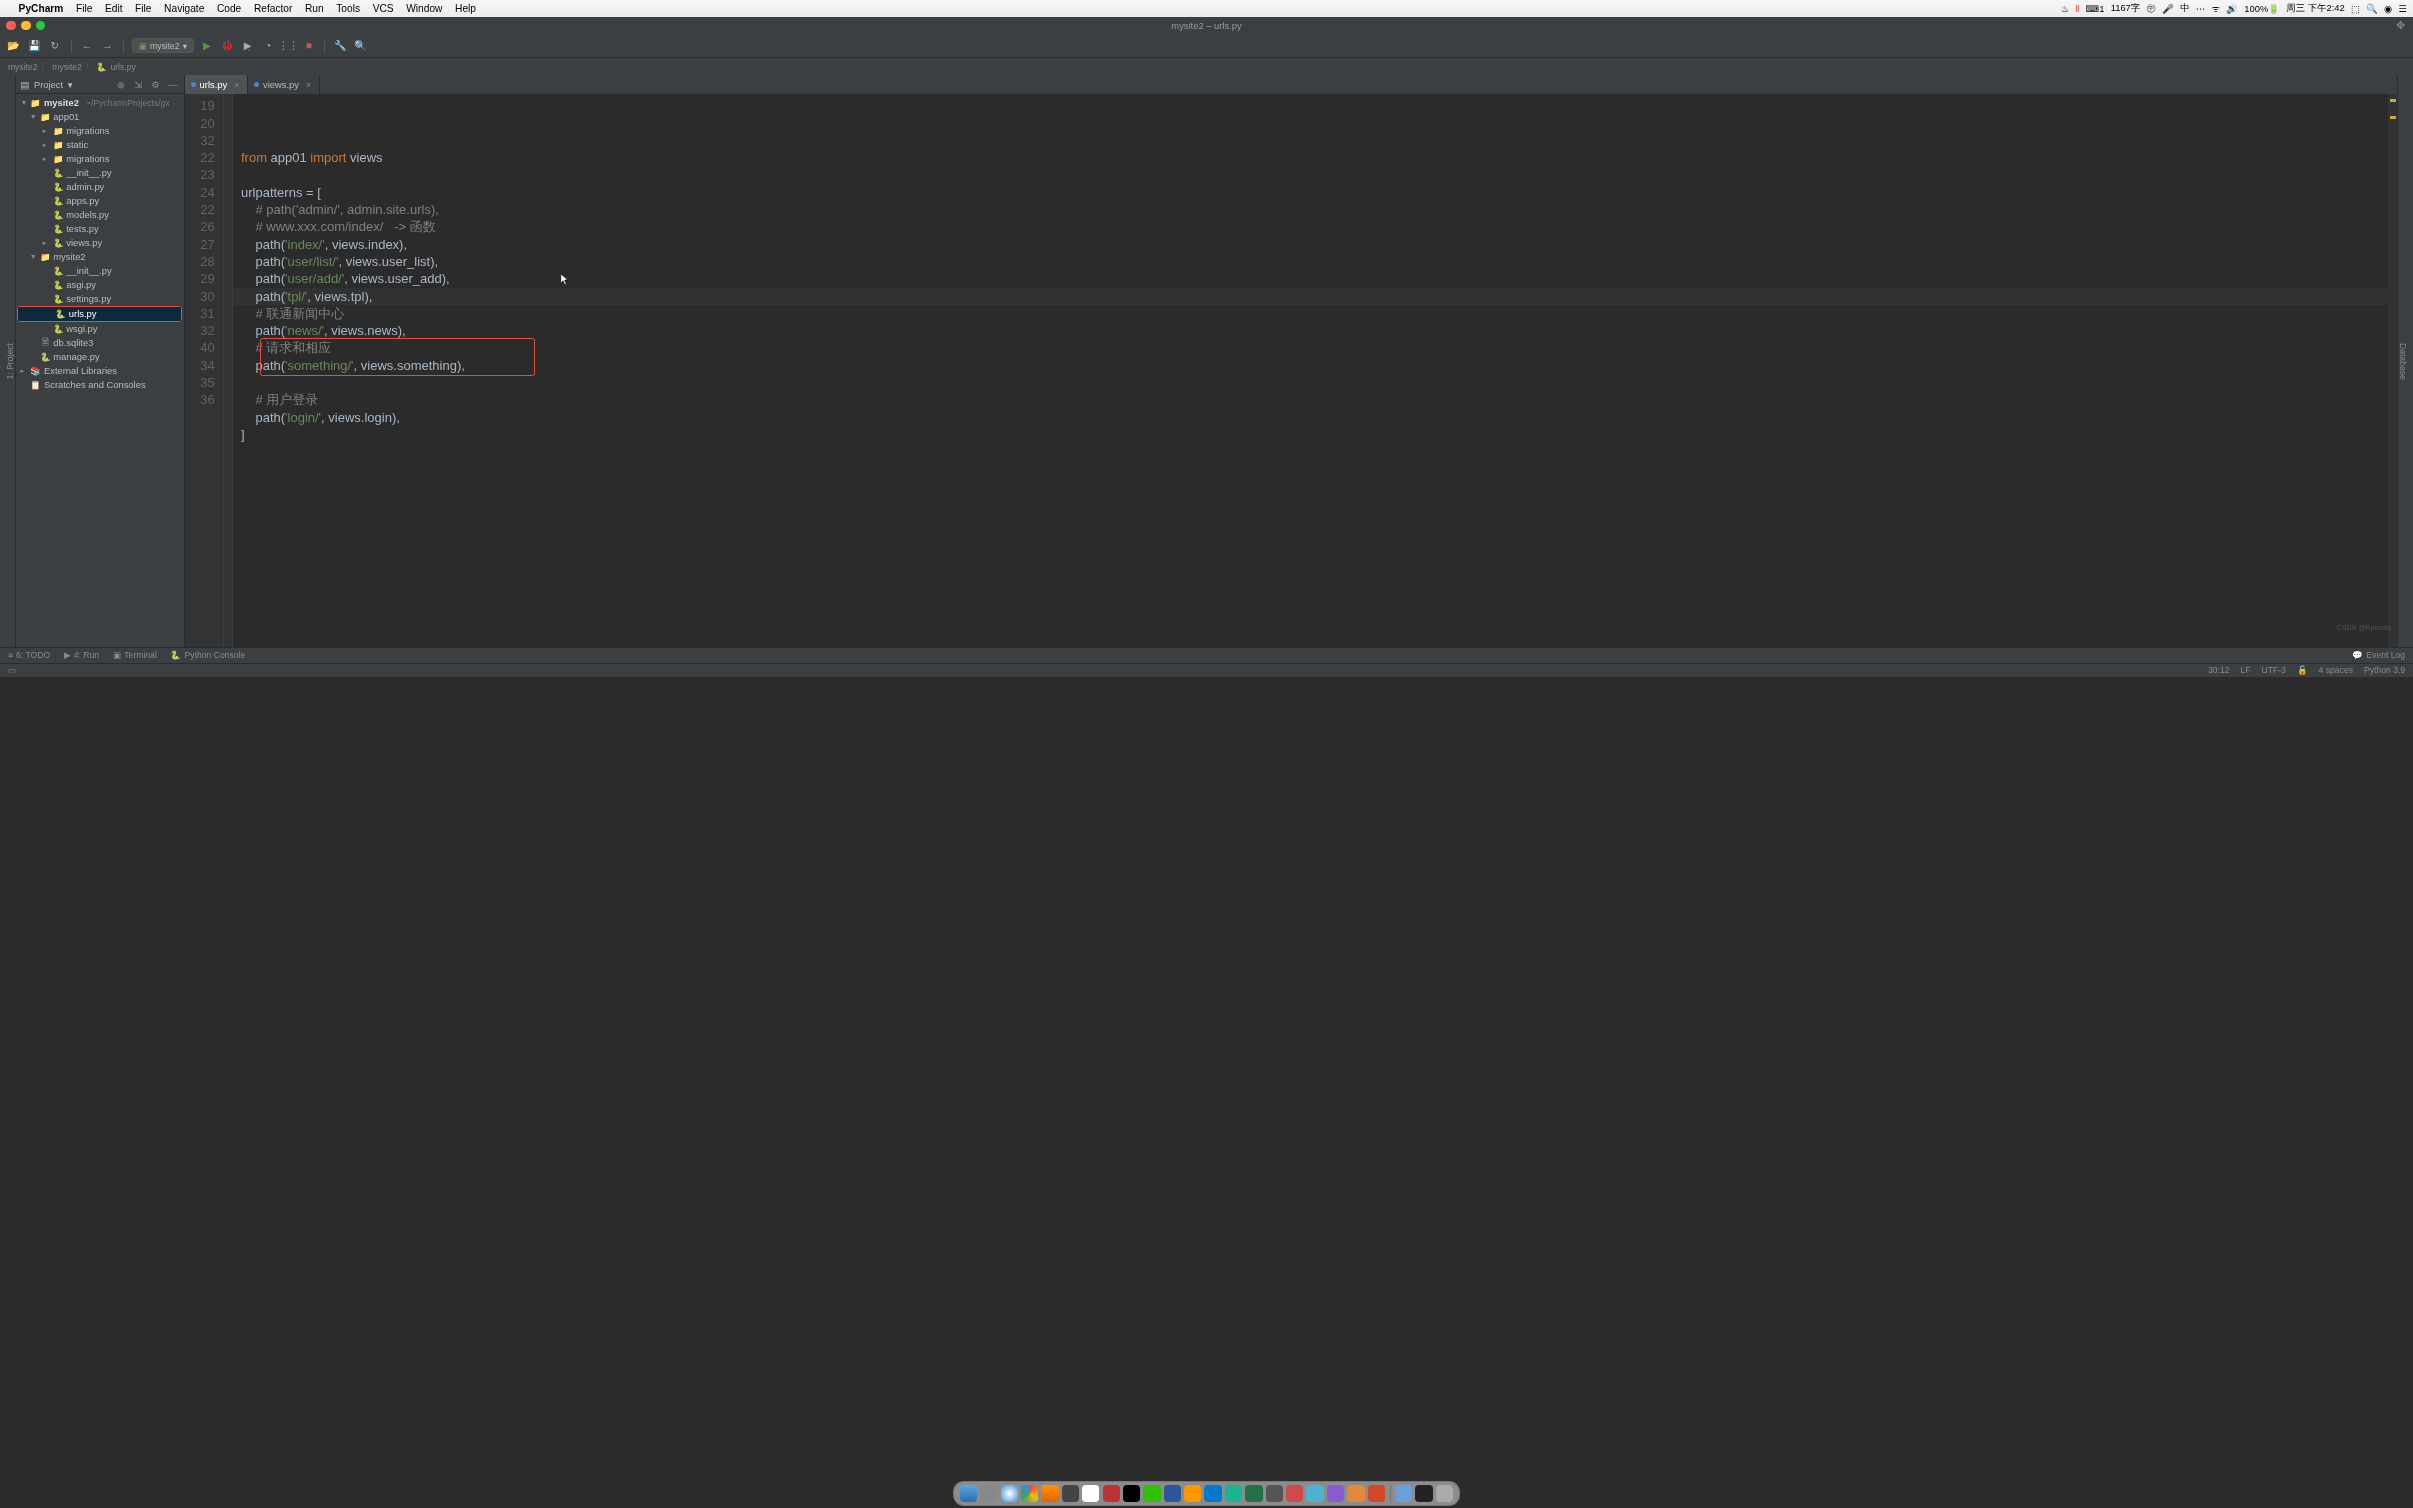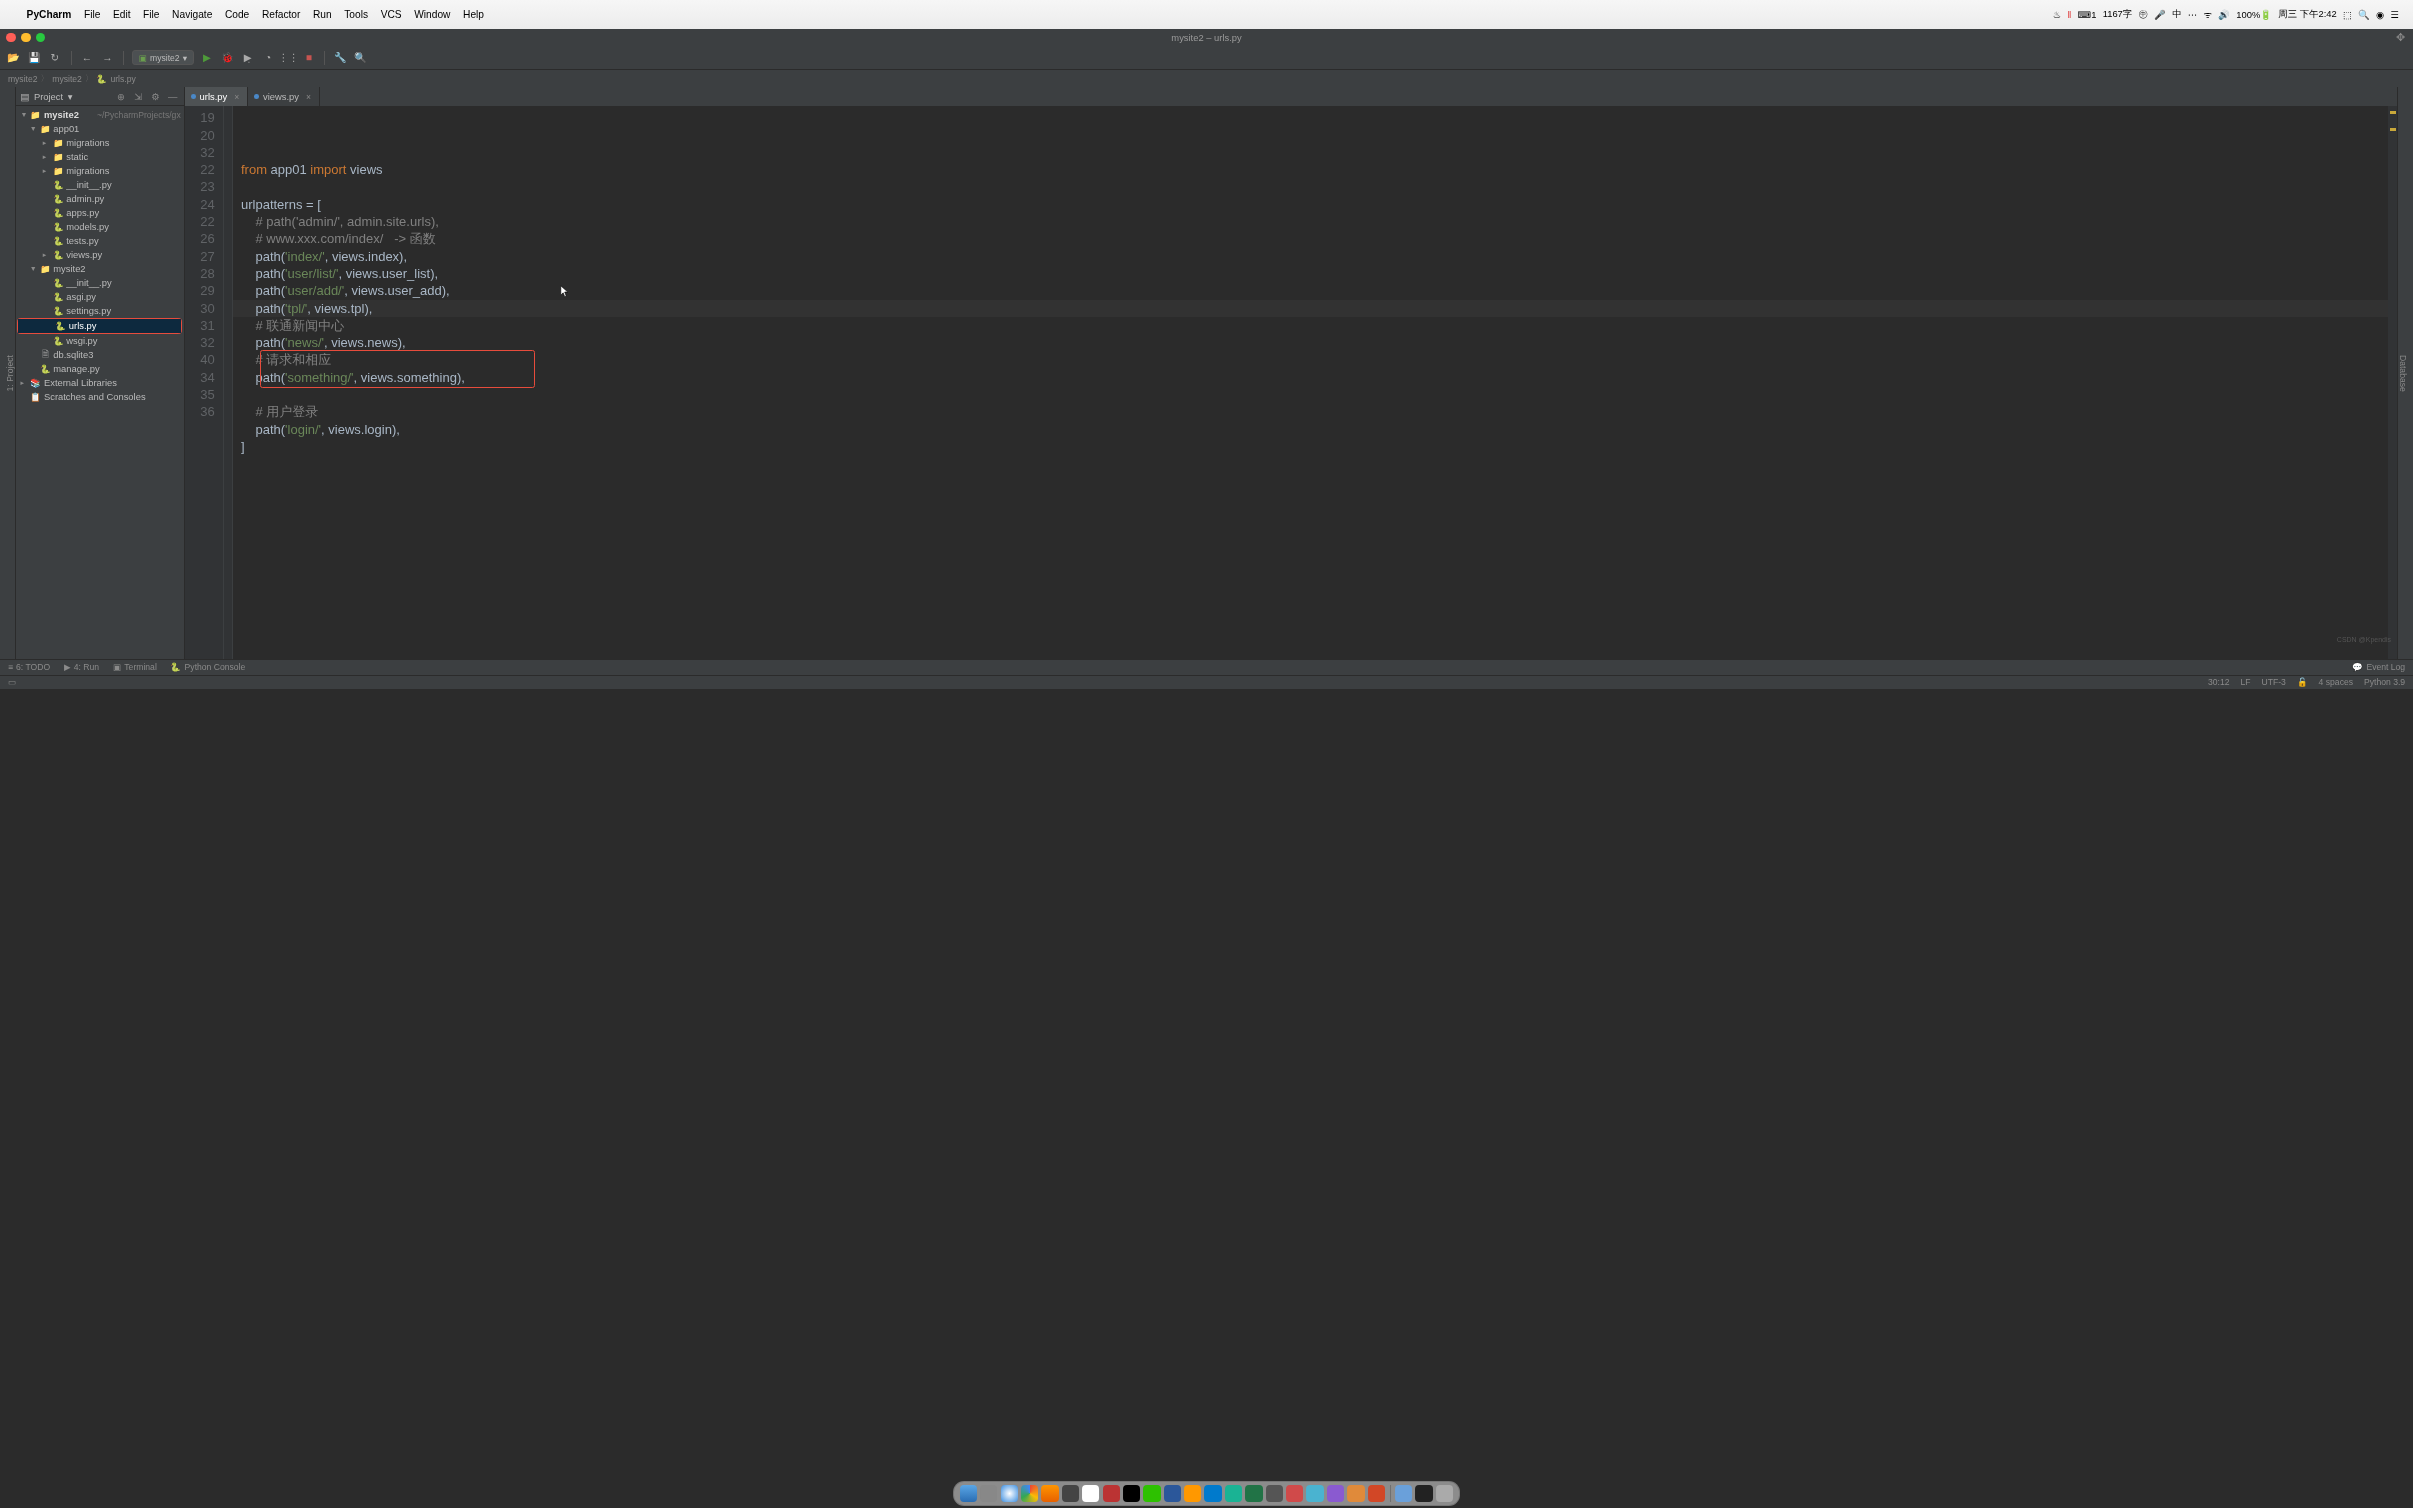--- a/index.html
+++ b/index.html
@@ -1,19 +1,19 @@
 <!DOCTYPE html>
 <html style="font-size:12.6px"><head>
 <meta charset="utf-8">
 <style>
 * { margin: 0; padding: 0; box-sizing: border-box; font-family: -apple-system, "Helvetica Neue", sans-serif; }
 body { background: #2b2b2b; color: #a9b7c6; font-size: 9.4px; overflow: hidden; }
 
 
-.mac-menubar { height: 29px; background: linear-gradient(#f6f6f6,#ececec); display: flex; align-items: center; padding: 0 14px; color: #000; font-size: 10.2px; gap: 12.6px; }
+.mac-menubar { height: 17px; background: linear-gradient(#f6f6f6,#ececec); display: flex; align-items: center; padding: 0 6px; color: #000; font-size: 10.2px; gap: 12.6px; }
 .mac-menubar .apple { font-size: 11.8px; }
 .mac-menubar .appname { font-weight: 700; }
 .mac-menubar .spacer { flex: 1; }
 .mac-menubar .right { display: flex; align-items: center; gap: 6.3px; font-size: 9.4px; }
 .mac-menubar .right span { display: inline-flex; align-items: center; }
 
 
 .titlebar { height: 17.3px; background: #3c3f41; display: flex; align-items: center; padding: 0 6.3px; color: #bbb; position: relative; }
 .traffic { display: flex; gap: 5.5px; }
 .traffic .dot { width: 9.4px; height: 9.4px; border-radius: 50%; }
@@ -44,21 +44,21 @@
 
 .project { width: 169px; background: #3c3f41; display: flex; flex-direction: column; border-right: 0.8px solid #2b2b2b; }
 .project-header { height: 19px; display: flex; align-items: center; padding: 0 4.7px; gap: 4.7px; color: #bbb; font-size: 9.4px; border-bottom: 0.8px solid #2b2b2b; }
 .project-header .spacer { flex: 1; }
 .project-header .hicon { color: #8a8a8a; font-size: 9.4px; width: 12.6px; text-align: center; }
 .tree { flex: 1; overflow: auto; padding: 1.6px 0; font-size: 9.4px; color: #bbb; }
 .tree-row { display: flex; align-items: center; height: 14px; padding-left: 4.7px; white-space: nowrap; }
 .tree-row .arrow { width: 9.4px; color: #8a8a8a; font-size: 7px; }
 .tree-row .icon { width: 12.6px; text-align: center; font-size: 8.6px; }
 .tree-row .name { margin-left: 1.6px; }
-.tree-row .muted { color: #787878; margin-left: 18px; font-size: 8.6px; }
+.tree-row .muted { color: #787878; margin-left: 7px; font-size: 8.6px; }
 .tree-row.bold .name { font-weight: 700; color: #ddd; }
 .tree-row.selected { background: #0d293e; }
 .tree-row.selected .name { color: #fff; }
 .ind1 { padding-left: 14px; } .ind2 { padding-left: 27px; }
 .red-box { border: 1.6px solid #e74c3c; border-radius: 3.1px; margin: 0 1.6px; }
 
 
 .editor-area { flex: 1; display: flex; flex-direction: column; background: #2b2b2b; position: relative; }
 .tabs { height: 19px; background: #3c3f41; display: flex; align-items: flex-end; }
 .tab { height: 19px; padding: 0 7.9px 0 6.3px; display: flex; align-items: center; gap: 3.9px; color: #bbb; font-size: 9.4px; border-right: 0.8px solid #2b2b2b; }

